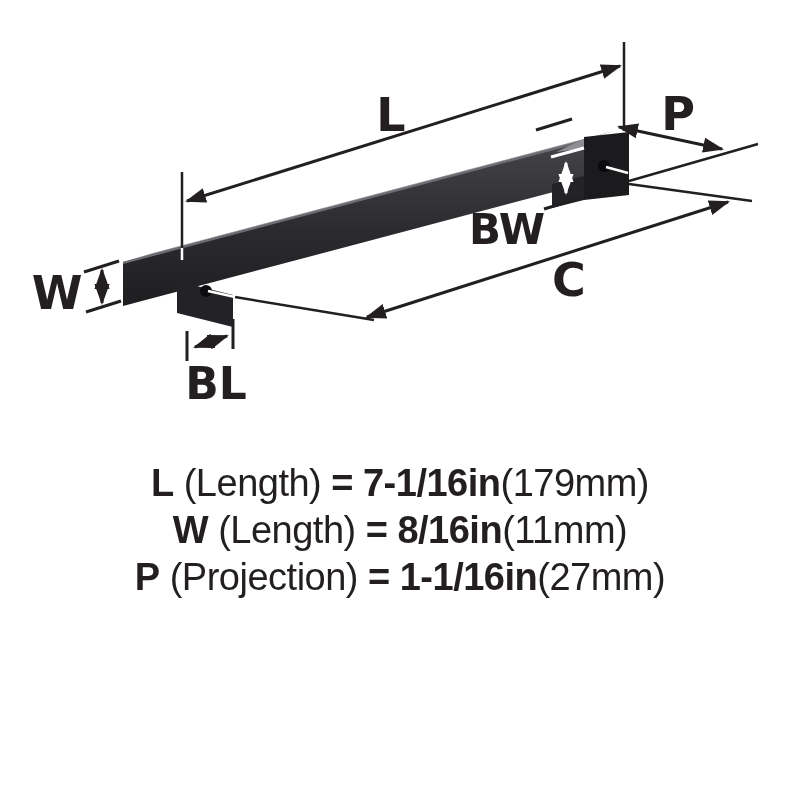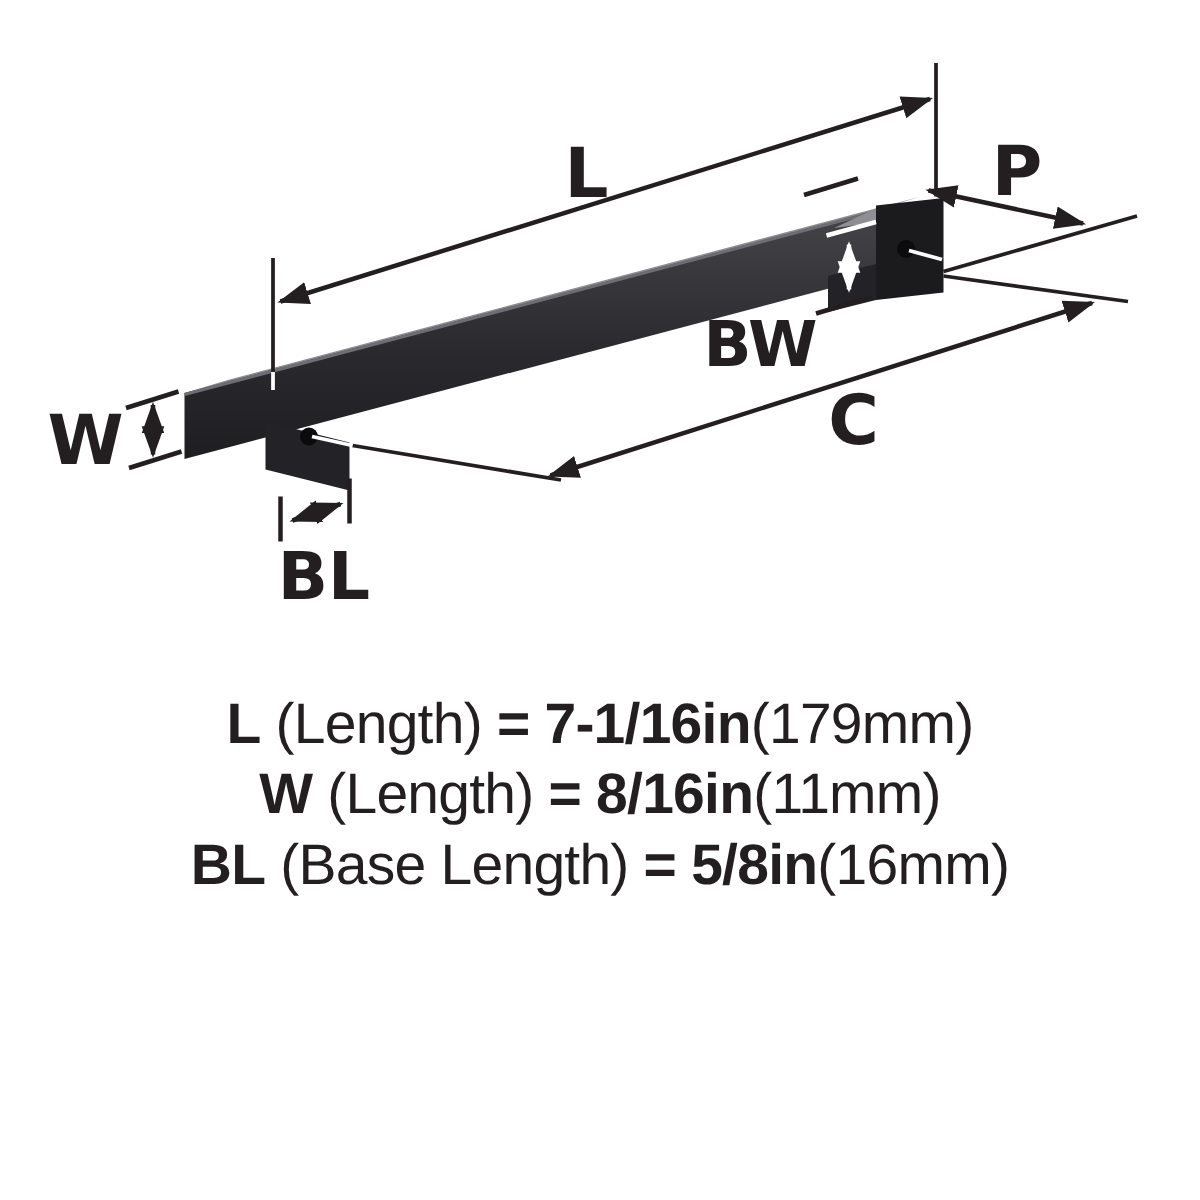--- a/index.html
+++ b/index.html
@@ -90,16 +90,16 @@
     <text x="678" y="130" font-size="46" text-anchor="middle">P</text>
     <text x="569" y="296" font-size="46" text-anchor="middle">C</text>
     <text x="507" y="244" font-size="42" text-anchor="middle">BW</text>
     <text x="57" y="309" font-size="46" text-anchor="middle">W</text>
     <text x="216" y="399" font-size="44" text-anchor="middle">BL</text>
   </svg>
 
   <div class="specs">
     <div class="spec-row"><span class="b">L</span><span class="sp"></span><span>(Length)</span><span class="sp"></span><span class="b">=</span><span class="sp"></span><span class="b">7-1/16in</span><span>(179mm)</span></div>
     <div class="spec-row"><span class="b">W</span><span class="sp"></span><span>(Length)</span><span class="sp"></span><span class="b">=</span><span class="sp"></span><span class="b">8/16in</span><span>(11mm)</span></div>
-    <div class="spec-row"><span class="b">BL</span><span class="sp"></span><span>(Base Length)</span><span class="sp"></span><span class="b">=</span><span class="sp"></span><span class="b">5/8in</span><span>(16mm)</span></div>
+    <div class="spec-row"><span class="b">P</span><span class="sp"></span><span>(Projection)</span><span class="sp"></span><span class="b">=</span><span class="sp"></span><span class="b">1-1/16in</span><span>(27mm)</span></div>
   </div>
 
 </div>
 
 </body></html>

